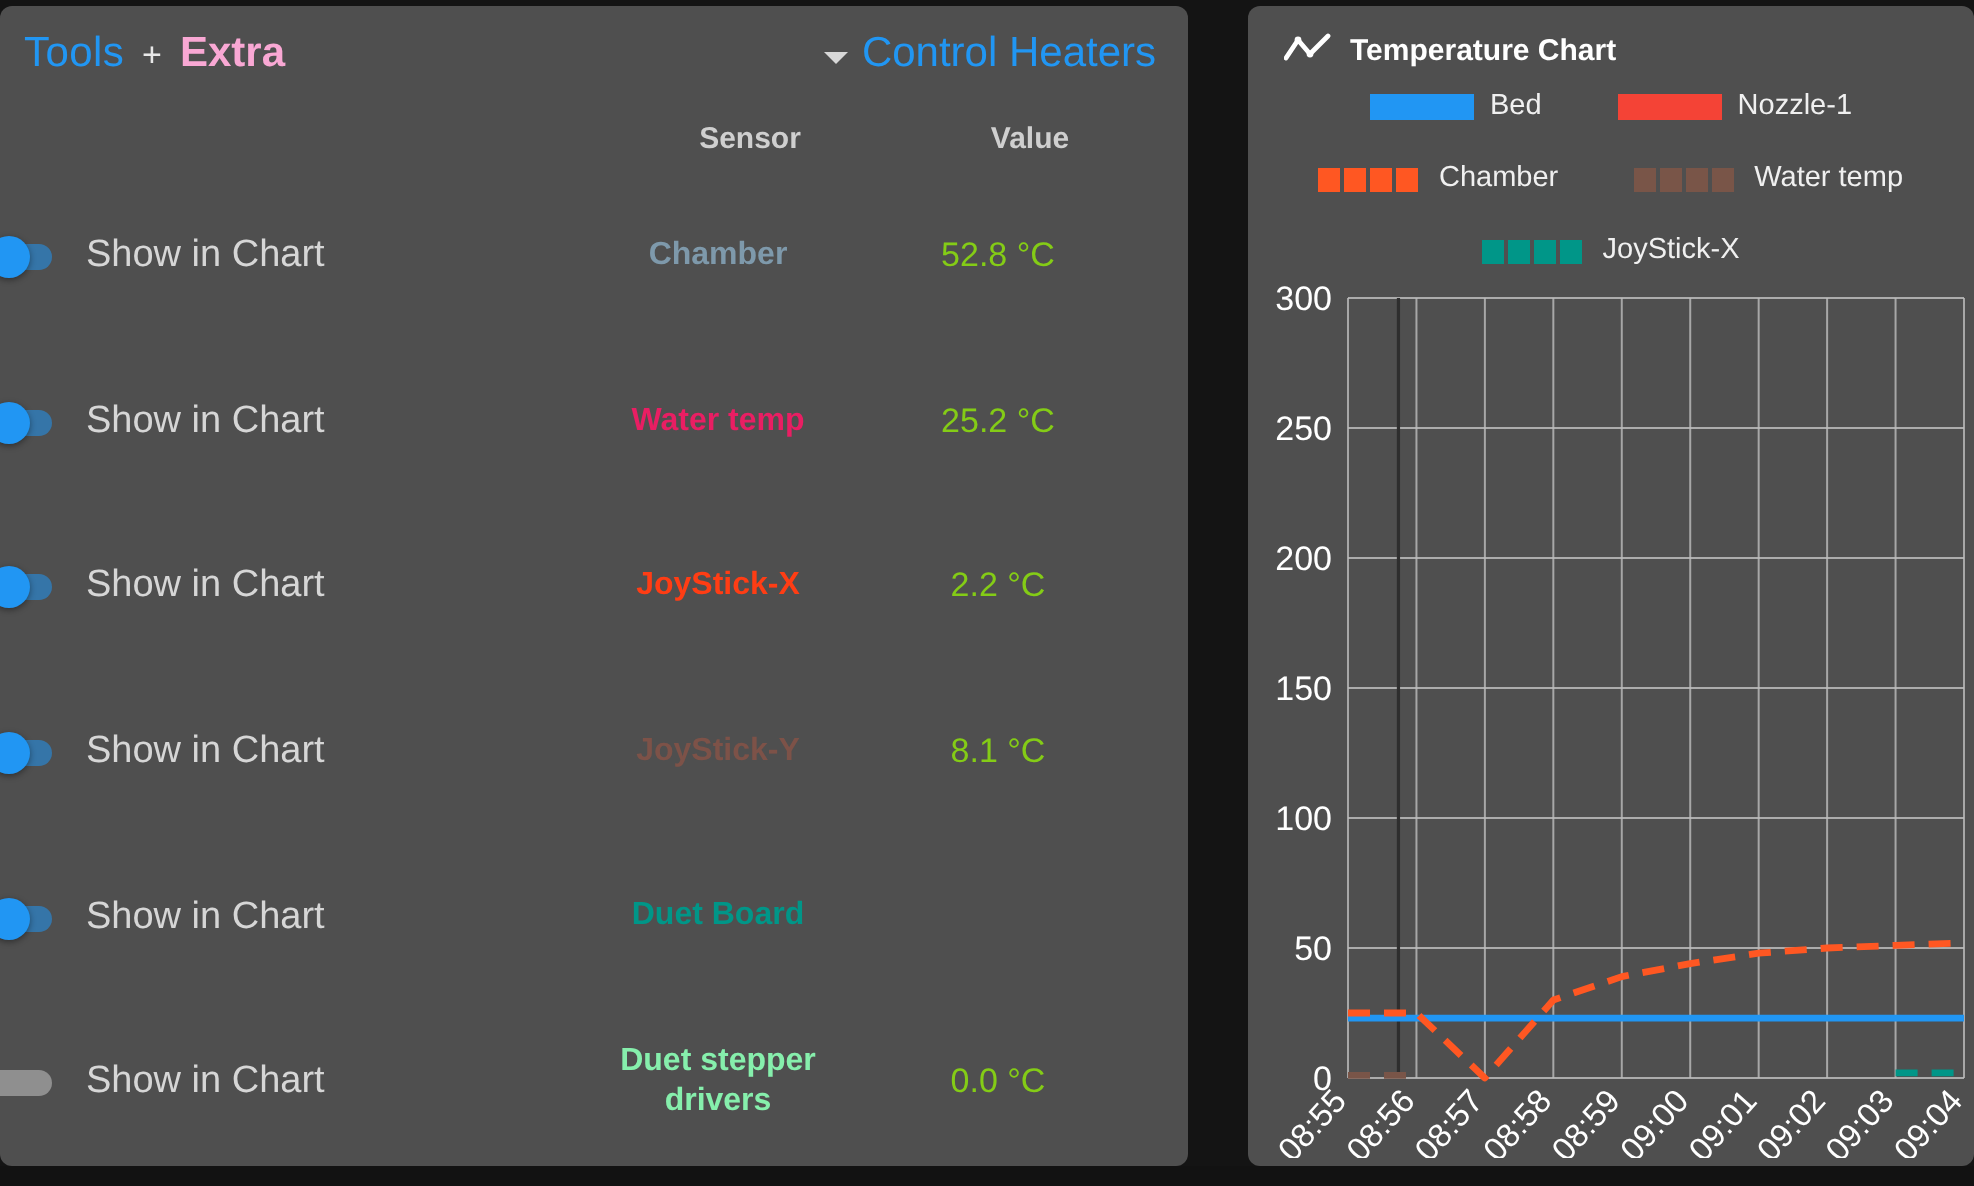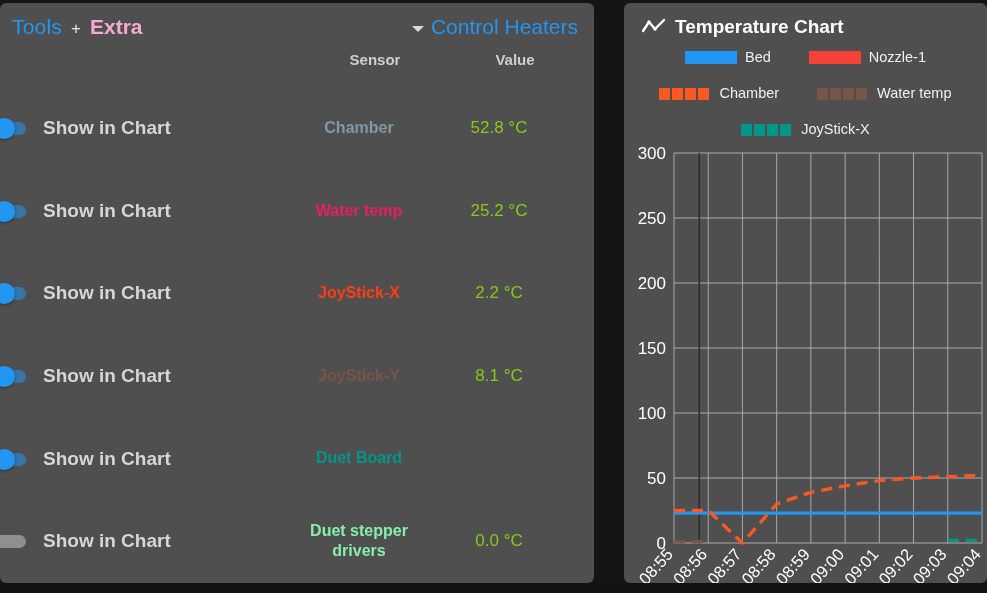--- a/index.html
+++ b/index.html
@@ -70,21 +70,21 @@
   .hdr-ctrl {
     color: #2196f3;
     font-size: 21px;
     font-weight: 400;
   }
 
   
   #sensor-table { width: 100%; }
   .thead {
     display: flex;
-    align-items: flex-start;
+    align-items: center;
     height: 36px;
   }
   .th {
     color: #cfcfcf;
     font-size: 15px;
     font-weight: 700;
     text-align: center;
   }
   .col-toggle { width: 300px; flex: 0 0 300px; }
   .col-sensor { width: 150px; flex: 0 0 150px; }
@@ -123,21 +123,21 @@
     width: 21px; height: 21px;
     border-radius: 50%;
     background: #2196f3;
     box-shadow: 0 1px 3px rgba(0,0,0,.4);
   }
   .switch.off .track { background: #9a9a9a; opacity: .85; }
 
   .sw-label {
     color: #d6d6d6;
     font-size: 19px;
-    font-weight: 700;
+    font-weight: 400;
     white-space: nowrap;
   }
   .cell-sensor {
     width: 150px; flex: 0 0 150px;
     text-align: center;
     font-size: 16px;
     font-weight: 700;
     line-height: 1.28;
     padding: 0 4px;
   }
@@ -159,21 +159,21 @@
     overflow: hidden;
   }
   #chart-title {
     display: flex;
     align-items: center;
     gap: 9px;
     padding: 13px 0 0 18px;
   }
   #chart-title .t {
     color: #ffffff;
-    font-size: 19px;
+    font-size: 15px;
     font-weight: 700;
   }
 
   #legend {
     margin-top: 11px;
     padding: 0 10px;
     display: flex;
     flex-wrap: wrap;
     justify-content: center;
     align-items: center;

